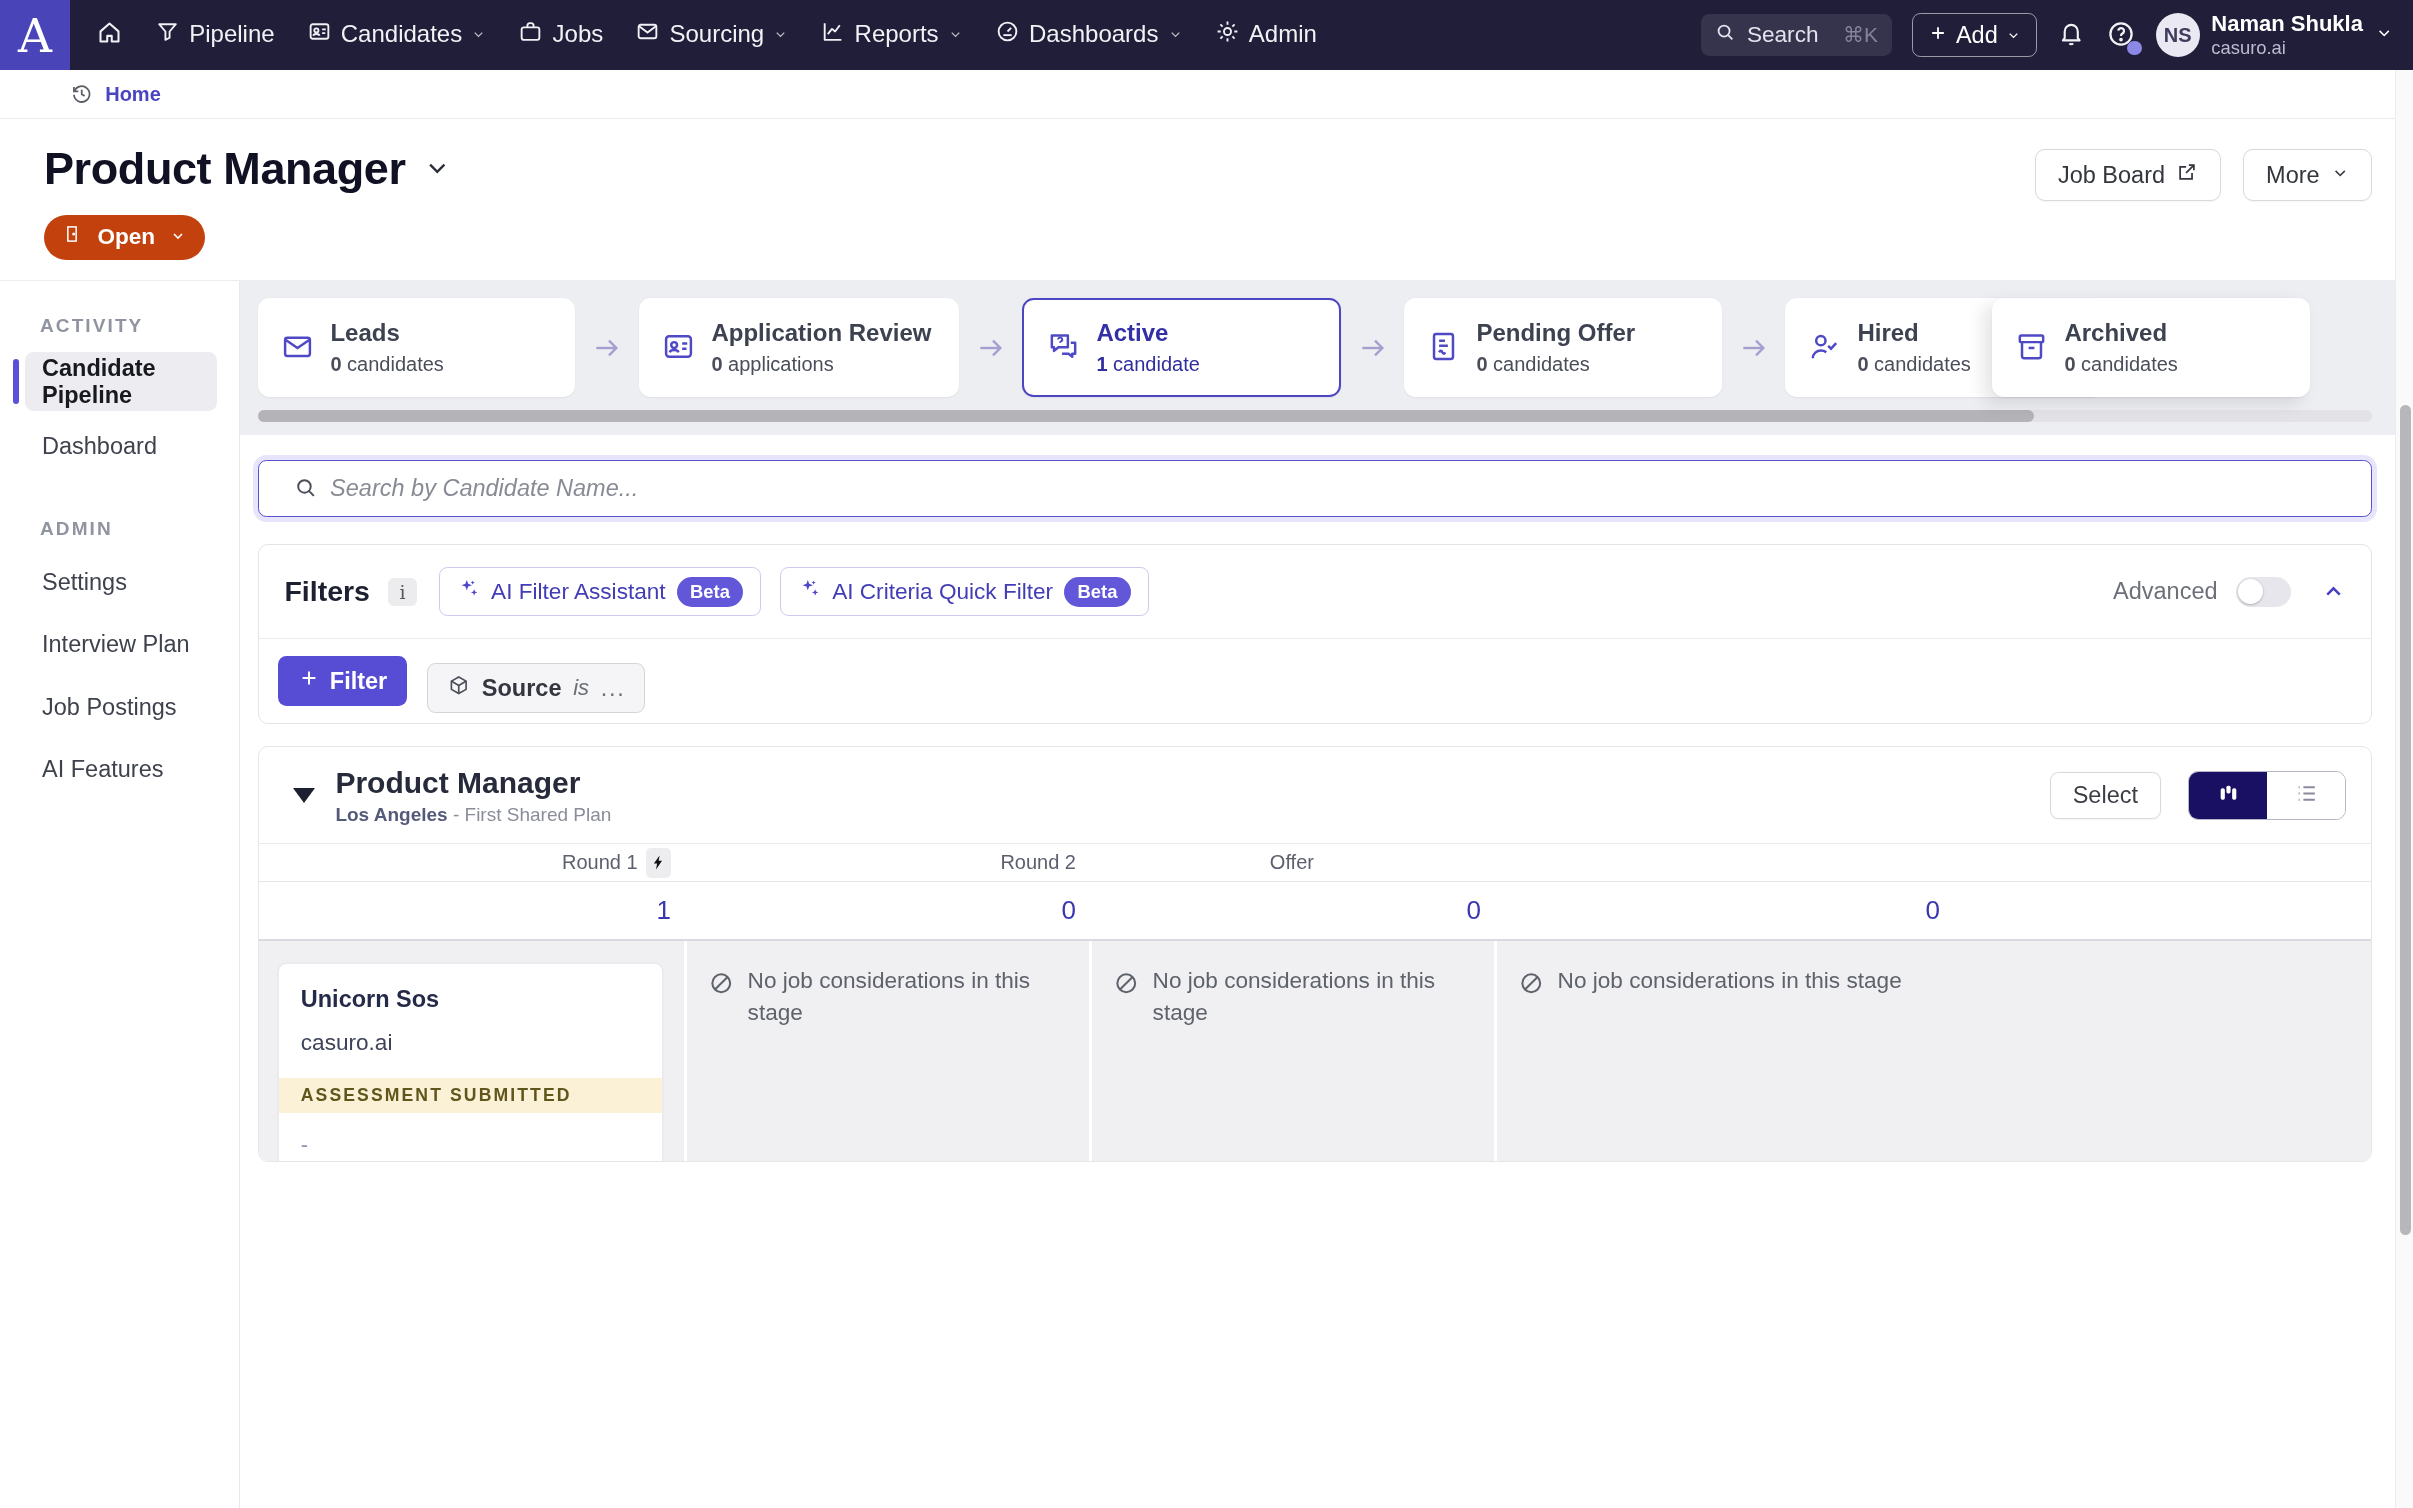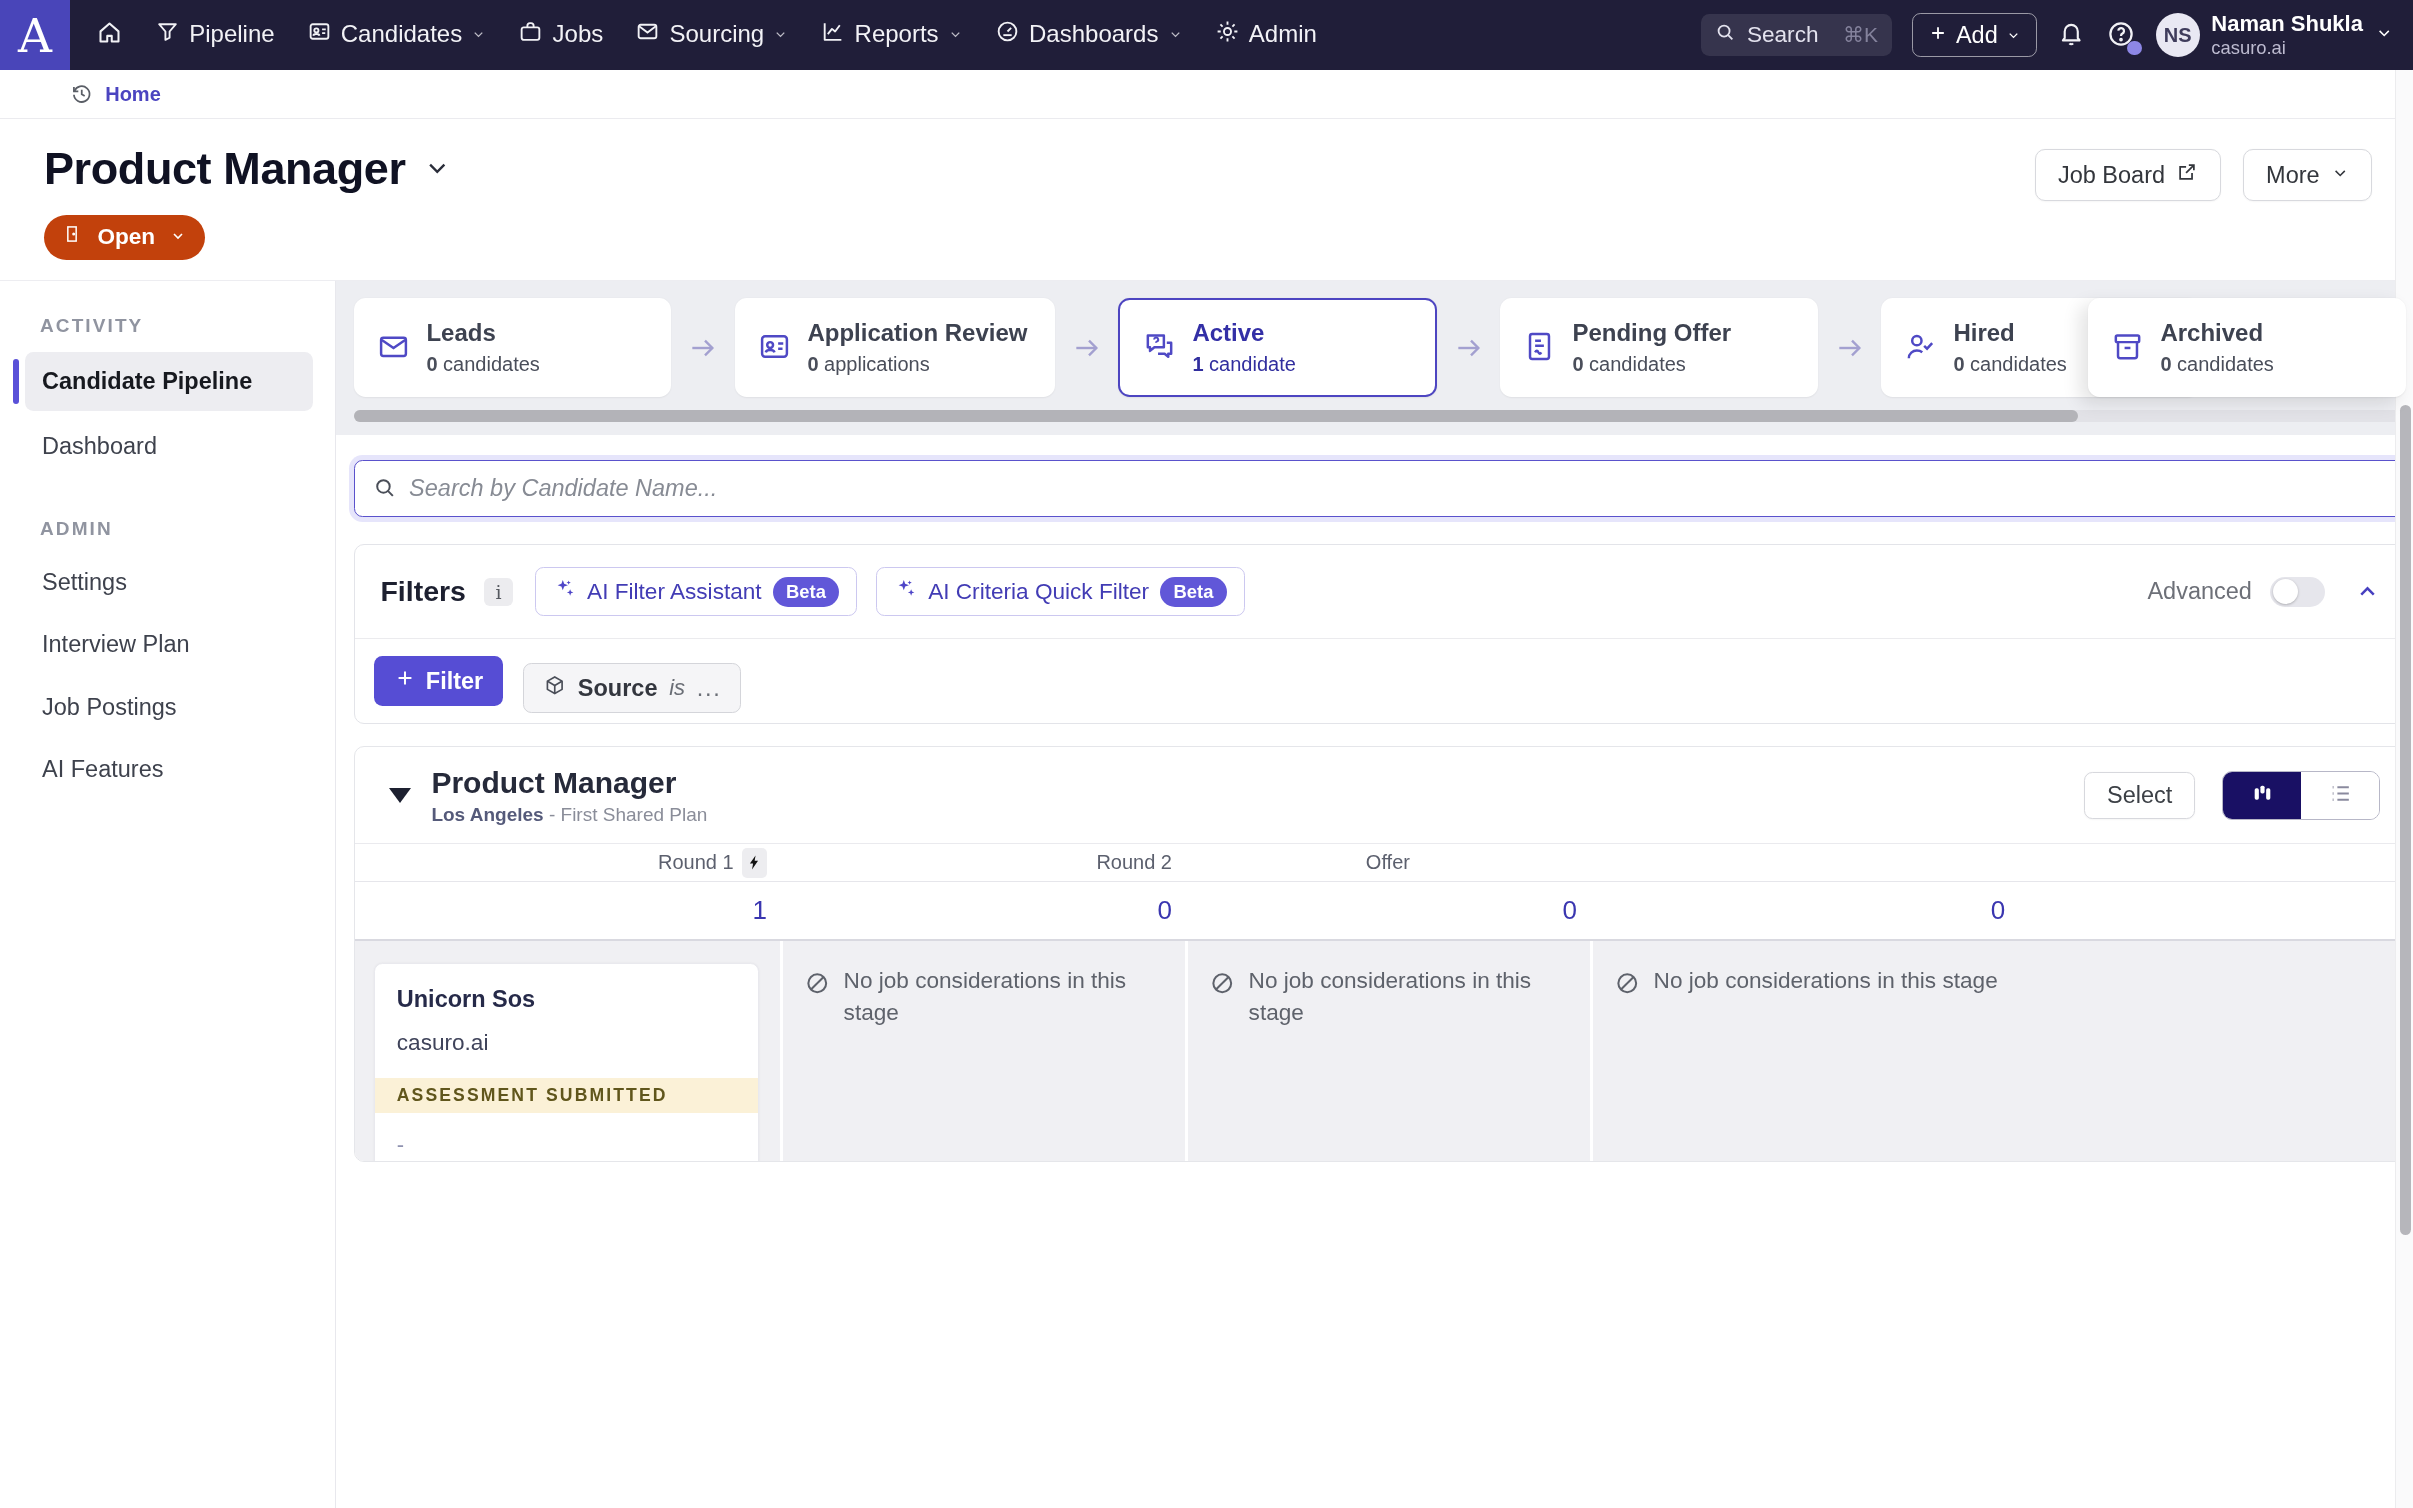--- a/index.html
+++ b/index.html
@@ -39,21 +39,21 @@
   .job-title { font-size:45px; font-weight:700; letter-spacing:-0.4px; color:#101223; }
   .open-pill { margin-top:20px; display:inline-flex; align-items:center; gap:15px; height:45px; padding:0 18.4px;
                border-radius:837px; background:#c2410c; color:#fff; font-size:22.6px; font-weight:600; border:none; cursor:pointer; }
   .hdr-actions { position:absolute; top:30px; right:41px; display:flex; gap:22px; }
   .hdr-btn { display:flex; align-items:center; gap:11px; height:52px; padding:0 22px; background:#fff;
              border:1.7px solid #d8d9de; border-radius:10px; font-size:23.5px; color:#33363c; cursor:pointer;
              box-shadow:0 0.8px 1.7px rgba(0,0,0,.04); }
 
   
   .main { display:flex; border-top:0.8px solid #ededf1; height:1229px; }
-  .sidebar { width:336px; flex-shrink:0; border-right:1.7px solid #e8e8ed; padding-top:34px; background:#fff; }
+  .sidebar { width:240px; flex-shrink:0; border-right:1.7px solid #e8e8ed; padding-top:34px; background:#fff; }
   .side-label { padding-left:40px; font-size:19px; letter-spacing:2.1px; color:#9094a0; font-weight:600; margin-bottom:15px; }
   .side-section { margin-bottom:45px; }
   .side-item { display:flex; align-items:center; height:54px; padding-left:42px; font-size:23.5px; color:#3e424d; margin-bottom:8.4px; cursor:pointer; }
   .side-item.active { position:relative; height:59px; margin:0 22px 8.4px 25px; padding-left:17px;
                       background:#ededf1; border-radius:8.4px; font-weight:700; color:#17191f; }
   .side-item.active::before { content:''; position:absolute; left:-11.7px; top:6.7px; bottom:6.7px; width:5.9px; border-radius:3.4px; background:#5a51d8; }
 
   .content { flex:1; background:#fff; padding:0 41px 0 18.4px; position:relative; }
 
   
@@ -71,21 +71,21 @@
   .stage-arrow { display:flex; align-items:center; justify-content:center; color:#a3a0d0; flex-shrink:0; }
   .w-leads{width:317px} .w-appr{width:320px} .w-active{width:319px} .w-pend{width:318px}
   .w-hired{width:318px; margin-right:-111px; position:relative; z-index:1;}
   .w-arch{width:318px; position:relative; z-index:2; box-shadow:-8.4px 6.7px 17px rgba(0,0,0,.10), 0 0.8px 1.7px rgba(0,0,0,.06);}
   .aw1{width:64px} .aw2{width:63px}
   .hscroll { margin-top:13.4px; height:11.7px; border-radius:5.9px; background:#e2e2e7; position:relative; }
   .hscroll-thumb { position:absolute; left:0; top:0; height:11.7px; width:84%; border-radius:5.9px; background:#b3b3b8; }
 
   
   .cand-search { margin-top:25px; height:57px; background:#fff; border:1.7px solid #5a52cc; border-radius:8.4px;
-                 box-shadow:0 0 0 5px rgba(100,92,230,.16); display:flex; align-items:center; gap:11.7px; padding:0 17px; }
+                 box-shadow:0 0 0 5px rgba(100,92,230,.16); display:flex; align-items:center; gap:11.7px; padding:0 34px; }
   .cand-search svg { color:#4a4e58; flex-shrink:0; }
   .cand-search input { border:none; outline:none; flex:1; font-size:23.5px; font-family:"Liberation Sans",sans-serif; color:#222; background:transparent; }
   .cand-search input::placeholder { font-style:italic; color:#878b94; }
 
   
   .filters-panel { margin-top:27px; border:1.7px solid #e3e4e9; border-radius:10px; background:#fff; }
   .filters-head { height:94px; display:flex; align-items:center; gap:18.4px; padding:0 25px; border-bottom:0.8px solid #ebebee; }
   .filters-title { font-size:28.5px; font-weight:700; color:#1d2030; }
   .info-box { width:28.5px; height:28.5px; border-radius:5.9px; background:#ececef; color:#55585f; font-family:"DejaVu Serif",serif;
               font-size:19px; display:flex; align-items:center; justify-content:center; margin-right:3.4px; cursor:pointer; }

